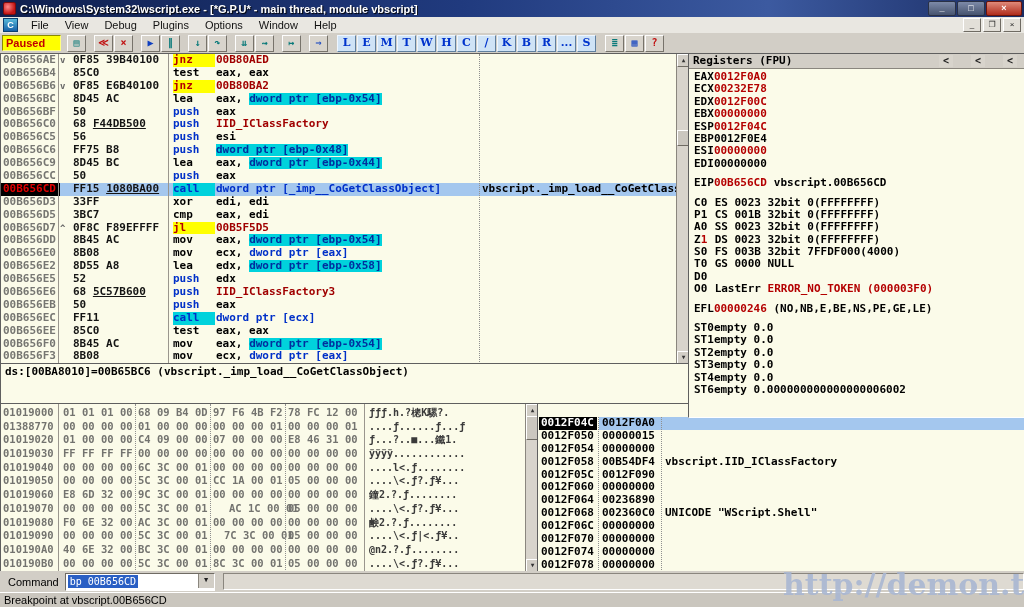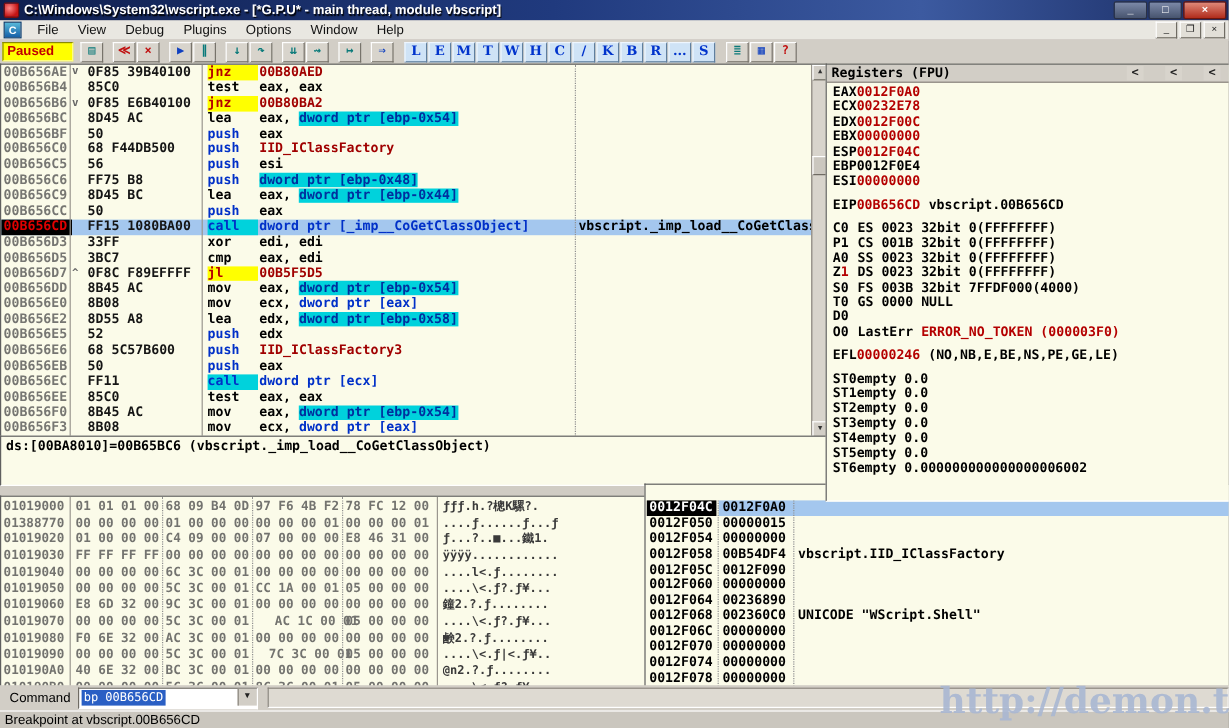--- a/index.html
+++ b/index.html
@@ -41,32 +41,32 @@
     border-color:#eef6ff #5f7f9f #5f7f9f #eef6ff;}
   #tb-icons{margin-left:6px;}
   #tb-letters{margin-left:8px;}
   #tb-right{margin-left:8px;}
   
   .pane{position:absolute;background:#fbfbe9;border:1px solid;border-color:#5f5f5f #ffffff #ffffff #5f5f5f;overflow:hidden;}
   #disasm{left:0;top:53px;width:688px;height:310px;}
   #infopane{left:0;top:363px;width:688px;height:40px;}
   #infopane .info{position:absolute;left:4px;top:1px;color:#000;}
   #registers{left:688px;top:53px;width:336px;height:363px;z-index:5;}
-  #dump{left:0;top:413px;width:537px;height:168px;padding-left:40px;}
+  #dump{left:0;top:403px;width:537px;height:168px;}
   #stack{left:537px;top:403px;width:487px;height:168px;}
   .vline{position:absolute;top:0;bottom:0;width:0;border-left:1px solid #9a968e;}
   .vline.dot{border-left-style:dotted;border-left-color:#8f8f8f;}
   
   .drow{position:relative;height:12.9px;line-height:12.9px;white-space:nowrap;}
   .drow.sel{background:#a4c7ee;}
   .c-addr{position:absolute;left:2px;width:54px;color:#767672;}
   .c-addr.eip{left:0px;width:57px;background:#000;color:#e00000;padding-left:2px;}
   .c-mark{position:absolute;left:59px;width:11px;color:#666;font-size:9px;}
   .c-hex{position:absolute;left:72px;width:94px;color:#141414;}
-  .c-hex .u{}
+  .c-hex .u{text-decoration:underline;}
   .c-mnem{position:absolute;left:172px;width:42px;color:#000;}
   .m-push,.m-call{color:#0030c8;}
   .m-call{background:#00d2dc;}
   .m-jcc{background:#ffff00;color:#b40000;}
   .c-ops{position:absolute;left:215px;width:262px;overflow:hidden;}
   .s-plain{color:#000;}
   .s-mem{color:#0030c8;text-align:right;}
   .s-stack{background:#00d2dc;color:#002f9e;}
   .s-addr{color:#a00000;}
   .c-cmt{position:absolute;left:481px;width:194px;overflow:hidden;color:#000;}
@@ -328,40 +328,40 @@
       <span class="collapse-btn" style="right:8px">&lt;</span>
     </div>
     <div id="reg-body">
         <div class="rrow"><span class="rname">EAX </span><span class="rval hot">0012F0A0</span></div>
         <div class="rrow"><span class="rname">ECX </span><span class="rval hot">00232E78</span></div>
         <div class="rrow"><span class="rname">EDX </span><span class="rval hot">0012F00C</span></div>
         <div class="rrow"><span class="rname">EBX </span><span class="rval hot">00000000</span></div>
         <div class="rrow"><span class="rname">ESP </span><span class="rval hot">0012F04C</span></div>
         <div class="rrow"><span class="rname">EBP </span><span class="rval">0012F0E4</span></div>
         <div class="rrow"><span class="rname">ESI </span><span class="rval hot">00000000</span></div>
+        <div class="rrow"><span class="rname">EDI </span><span class="rval">00000000</span></div>
         <div class="rspace"></div>
         <div class="rrow"><span class="rname">EIP </span><span class="rval hot">00B656CD</span><span class="rcmt">vbscript.00B656CD</span></div>
         <div class="rspace"></div>
         <div class="rrow"><span class="rname">C </span><span class="flagv">0</span><span>ES 0023 32bit 0(FFFFFFFF)</span></div>
         <div class="rrow"><span class="rname">P </span><span class="flagv">1</span><span>CS 001B 32bit 0(FFFFFFFF)</span></div>
         <div class="rrow"><span class="rname">A </span><span class="flagv">0</span><span>SS 0023 32bit 0(FFFFFFFF)</span></div>
         <div class="rrow"><span class="rname">Z </span><span class="flagv red">1</span><span>DS 0023 32bit 0(FFFFFFFF)</span></div>
         <div class="rrow"><span class="rname">S </span><span class="flagv">0</span><span>FS 003B 32bit 7FFDF000(4000)</span></div>
         <div class="rrow"><span class="rname">T </span><span class="flagv">0</span><span>GS 0000 NULL</span></div>
         <div class="rrow"><span class="rname">D </span><span class="flagv">0</span></div>
         <div class="rrow"><span class="rname">O </span><span class="flagv">0</span><span>LastErr </span><span class="red">ERROR_NO_TOKEN (000003F0)</span></div>
         <div class="rspace"></div>
         <div class="rrow"><span class="rname">EFL </span><span class="red">00000246</span><span> (NO,NB,E,BE,NS,PE,GE,LE)</span></div>
         <div class="rspace"></div>
         <div class="rrow"><span class="rname">ST0 </span><span>empty 0.0</span></div>
         <div class="rrow"><span class="rname">ST1 </span><span>empty 0.0</span></div>
         <div class="rrow"><span class="rname">ST2 </span><span>empty 0.0</span></div>
         <div class="rrow"><span class="rname">ST3 </span><span>empty 0.0</span></div>
         <div class="rrow"><span class="rname">ST4 </span><span>empty 0.0</span></div>
-        <div class="rrow"><span class="rname">ST5 </span><span>empty 0.0</span></div>
         <div class="rrow"><span class="rname">ST6 </span><span>empty 0.000000000000000006002</span></div>
       </div>
   </div>
 
   <div id="dump" class="pane">
     <div id="dump-rows">
         <div class="hrow">
           <span class="h-addr">01019000</span>
           <span class="h-g" style="left: 62px;">01 01 01 00</span>
           <span class="h-g" style="left: 137px;">68 09 B4 0D</span>

